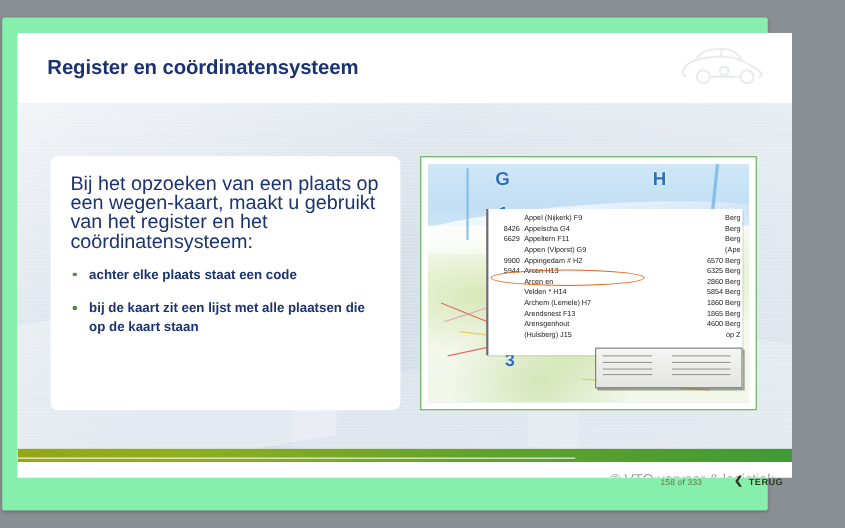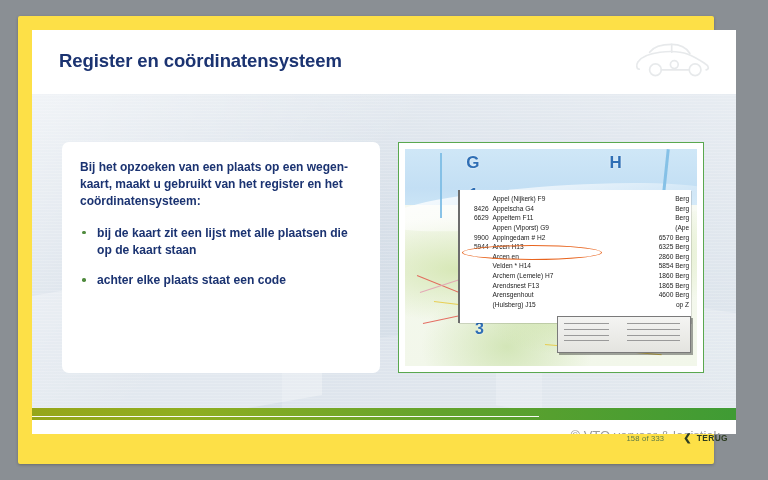--- a/index.html
+++ b/index.html
@@ -11,23 +11,23 @@
   }
   .screen {
     position: relative;
     width: 768px; height: 480px;
     background: #8a8f94;
   }
 
   
   .slide-frame {
     position: absolute;
-    left: 18px; top: 16px;
+    left: 2px; top: 16px;
     width: 696px; height: 448px;
-    background: #fde047;
+    background: #86efac;
     border-radius: 2px;
     box-shadow: 0 1px 3px rgba(0,0,0,0.25);
   }
 
   
   .slide {
     position: absolute;
     left: 14px; top: 14px;
     width: 704px; height: 404px;
     background: #ffffff;
@@ -80,24 +80,24 @@
   
   .text-card {
     position: absolute;
     left: 30px; top: 48px;
     width: 318px; height: 231px;
     background: #ffffff;
     border-radius: 7px;
     padding: 17px 18px 10px 18px;
   }
   .intro {
-    font-size: 12px;
+    font-size: 18px;
     line-height: 17.2px;
     color: #1b3371;
-    font-weight: 700;
+    font-weight: 400;
   }
   ul.bullets {
     list-style: none;
     margin-top: 14px;
   }
   ul.bullets li {
     position: relative;
     padding-left: 17px;
     margin-bottom: 13px;
     font-size: 12.1px;
@@ -282,21 +282,21 @@
     left: 0; top: -5px;
     width: 72%; height: 1.4px;
     background: #ffffff;
     opacity: 0.95;
   }
   .nav-right {
     position: absolute;
     right: 8px; top: 12px;
     display: flex;
     align-items: center;
-    gap: 19px;
+    gap: 29px;
   }
   .page-count {
     font-size: 7.6px;
     color: #5d7a47;
     letter-spacing: 0.2px;
     white-space: nowrap;
   }
   .back-btn {
     display: flex;
     align-items: center;
@@ -341,25 +341,25 @@
       <div class="slide-body">
         <div class="bg-swoosh sw1"></div>
         <div class="bg-swoosh sw2"></div>
         <div class="bg-swoosh sw3"></div>
 
         <div class="text-card">
           <div class="intro">Bij het opzoeken van een plaats op een wegen-kaart, maakt u gebruikt van het register en het coördinatensysteem:</div>
           <ul class="bullets">
             <li>
               <span class="dot"></span>
-              <span>bij de kaart zit een lijst met alle plaatsen die op de kaart staan</span>
+              <span>achter elke plaats staat een code</span>
             </li>
             <li>
               <span class="dot"></span>
-              <span>achter elke plaats staat een code</span>
+              <span>bij de kaart zit een lijst met alle plaatsen die op de kaart staan</span>
             </li>
           </ul>
         </div>
 
         <div class="map-card">
           <div class="map-inner">
             <div class="map-sea"></div>
             <div class="map-land"></div>
             <div class="coast"></div>
 

